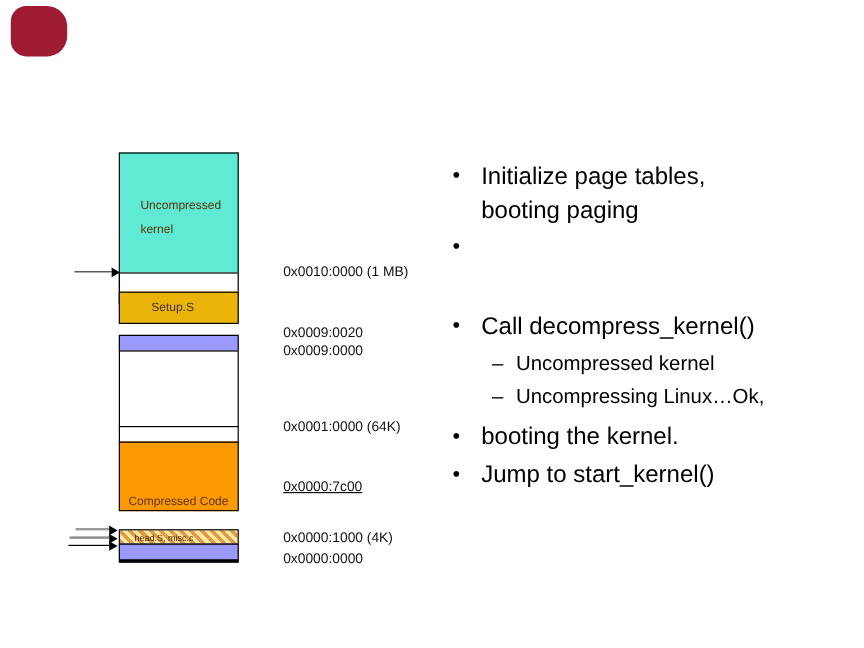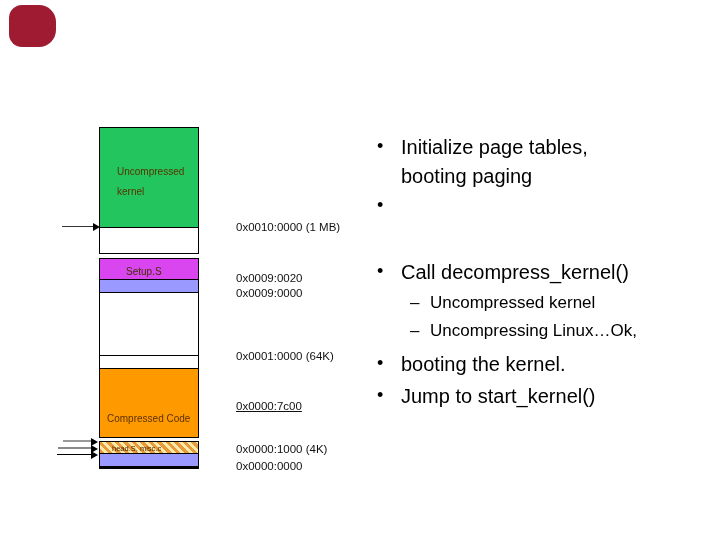--- a/index.html
+++ b/index.html
@@ -6,30 +6,30 @@
   .slide{position:relative;width:720px;height:540px;background:#fff;overflow:hidden;
          font-family:"Liberation Sans",sans-serif;color:#000;}
 
   
   .ornament{position:absolute;left:9px;top:5px;width:47px;height:42px;
             background:#9E1B32;border-radius:13px 17px 17px 13px;}
 
   
   .blk{position:absolute;left:99px;width:100px;box-sizing:border-box;
        border:1px solid #000;}
-  .blk-uk{top:127px;height:126px;background:#22c55e;}
+  .blk-uk{top:127px;height:126px;background:#5eead4;}
   .blk-uk .blk-label{position:absolute;left:17px;top:34px;font-size:10px;line-height:20px;
        color:#5a3300;white-space:pre-line;}
   .blk-gap1{top:227px;height:27px;background:#fff;}
-  .blk-setup{top:258px;height:27px;background:#d946ef;}
+  .blk-setup{top:243px;height:27px;background:#eab308;}
   .blk-setup .blk-label{position:absolute;left:26px;top:7px;font-size:10px;color:#433000;}
   .blk-blue1{top:279px;height:14px;background:#9999FF;}
   .blk-wbig{top:292px;height:64px;background:#fff;}
   .blk-wsmall{top:355px;height:14px;background:#fff;}
-  .blk-cc{top:368px;height:70px;background:#FF9900;}
+  .blk-cc{top:368px;height:58px;background:#FF9900;}
   .blk-cc .blk-label{position:absolute;left:7px;top:44px;font-size:10px;color:#5a3300;}
   .blk-hatch{top:441px;height:13px;
        background:repeating-linear-gradient(45deg,#e89b3c 0 3px,#ffe9a8 3px 6px);}
   .blk-hatch .blk-label{position:absolute;left:12px;top:2px;font-size:7.5px;color:#4a2500;}
   .blk-blue2{top:453px;height:16px;background:#9999FF;border-bottom:3px solid #000;}
 
   
   .addr{position:absolute;left:207px;font-size:11.5px;line-height:16px;color:#111;
         white-space:nowrap;margin-left:29px;}
   .addr-0{top:219px;} .addr-1{top:270px;text-align:right;} .addr-2{top:285px;} .addr-3{top:348px;}

